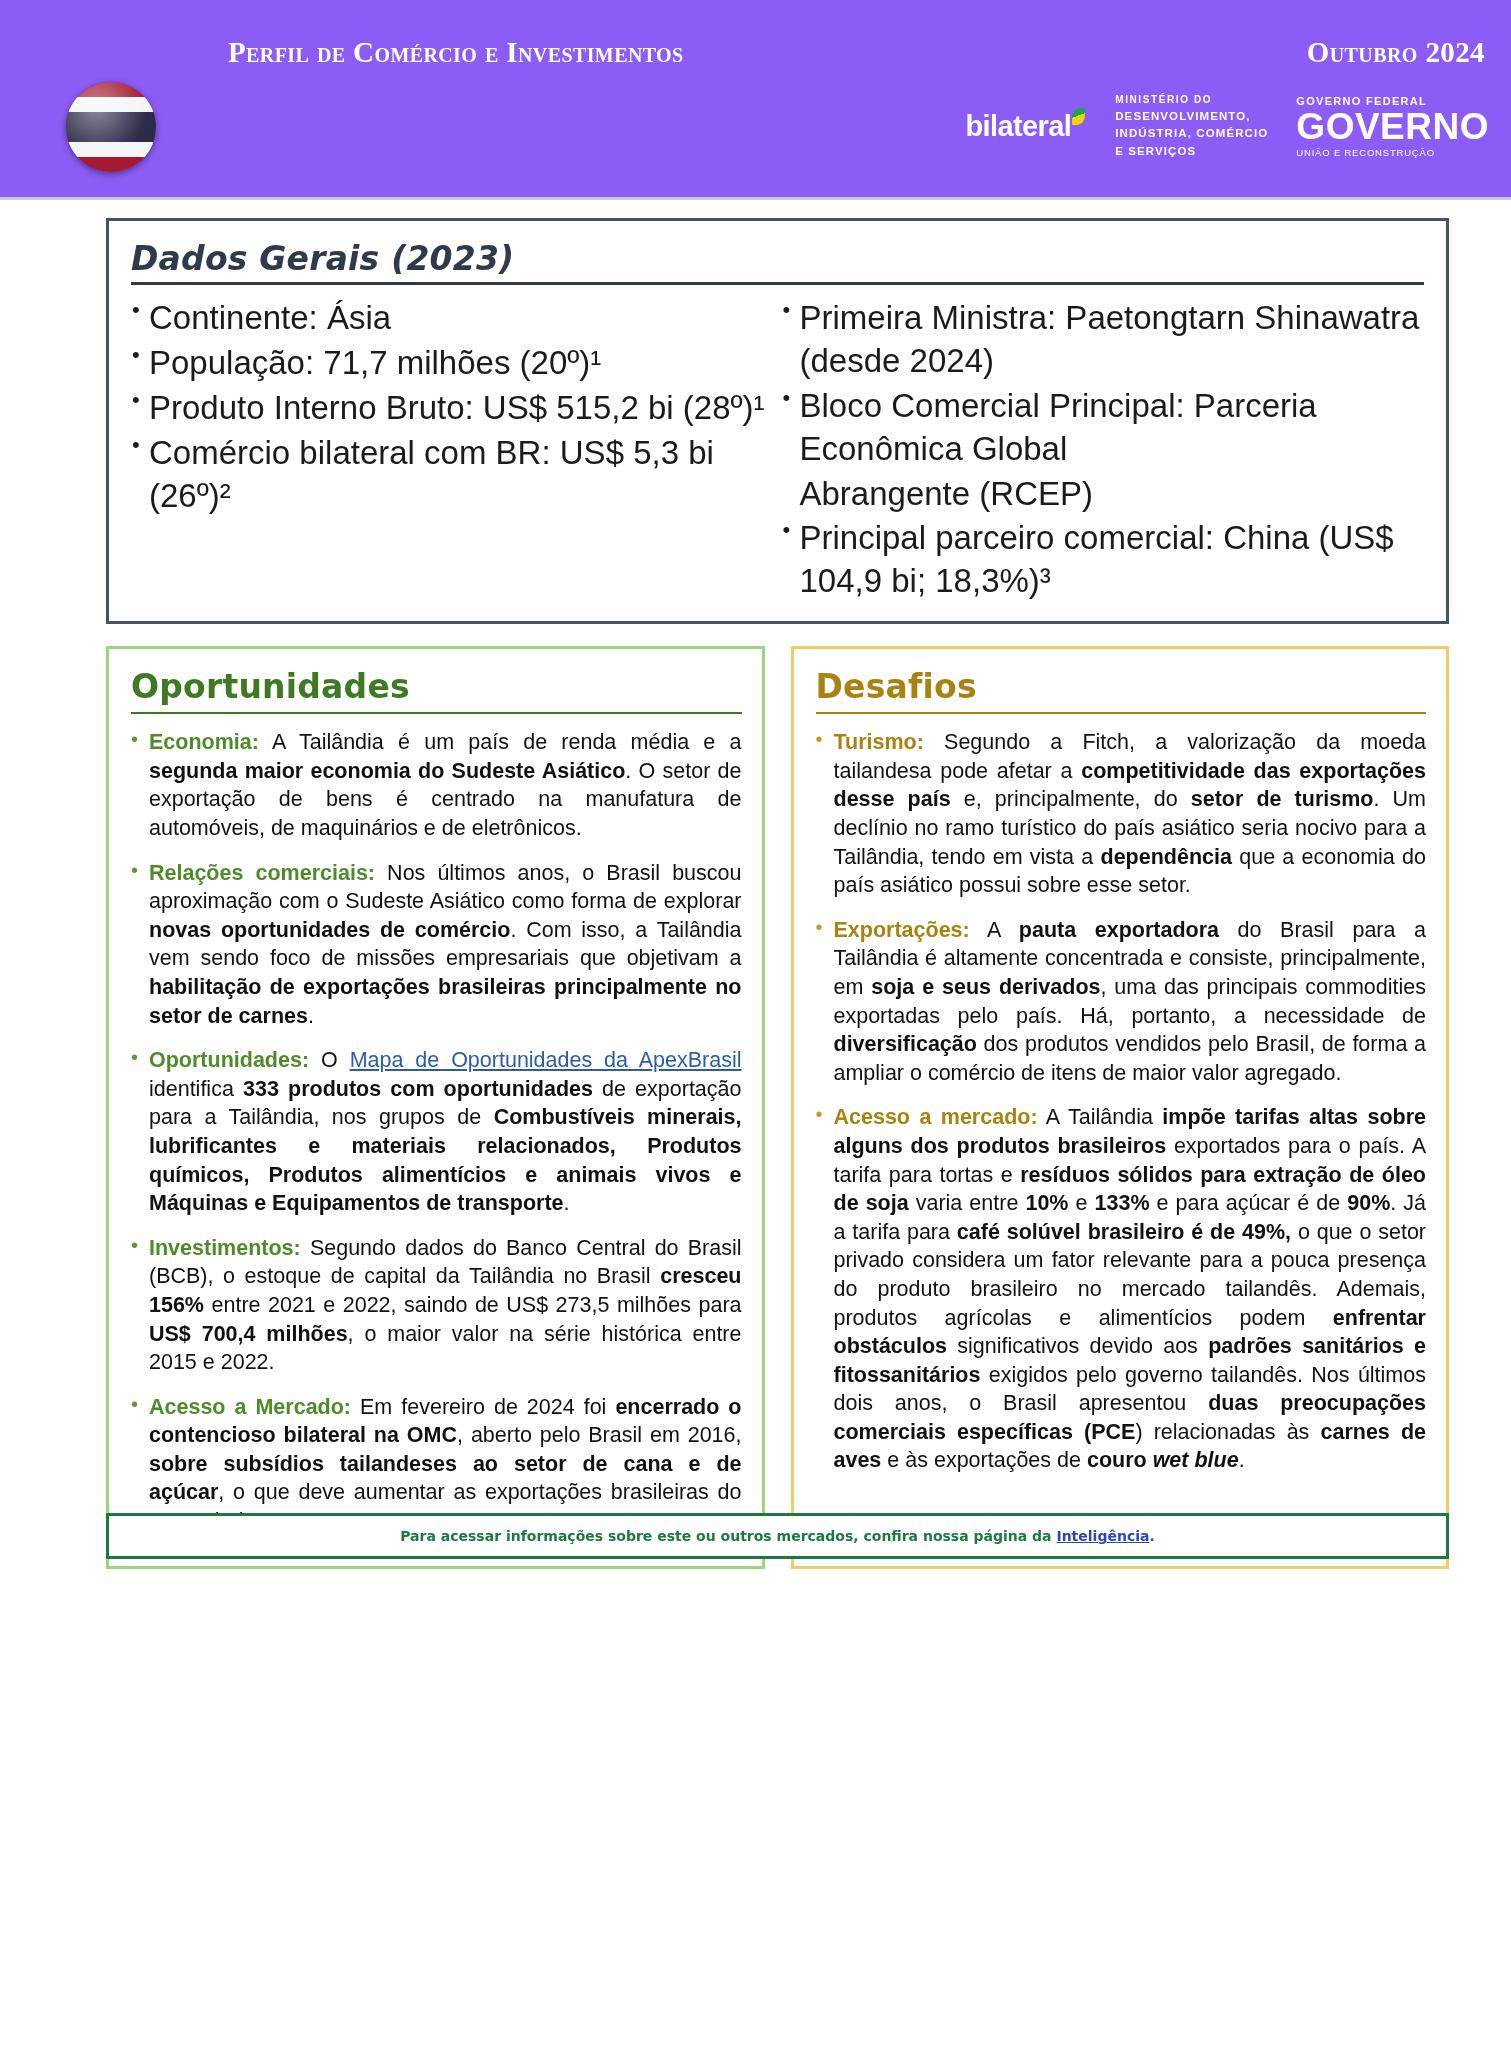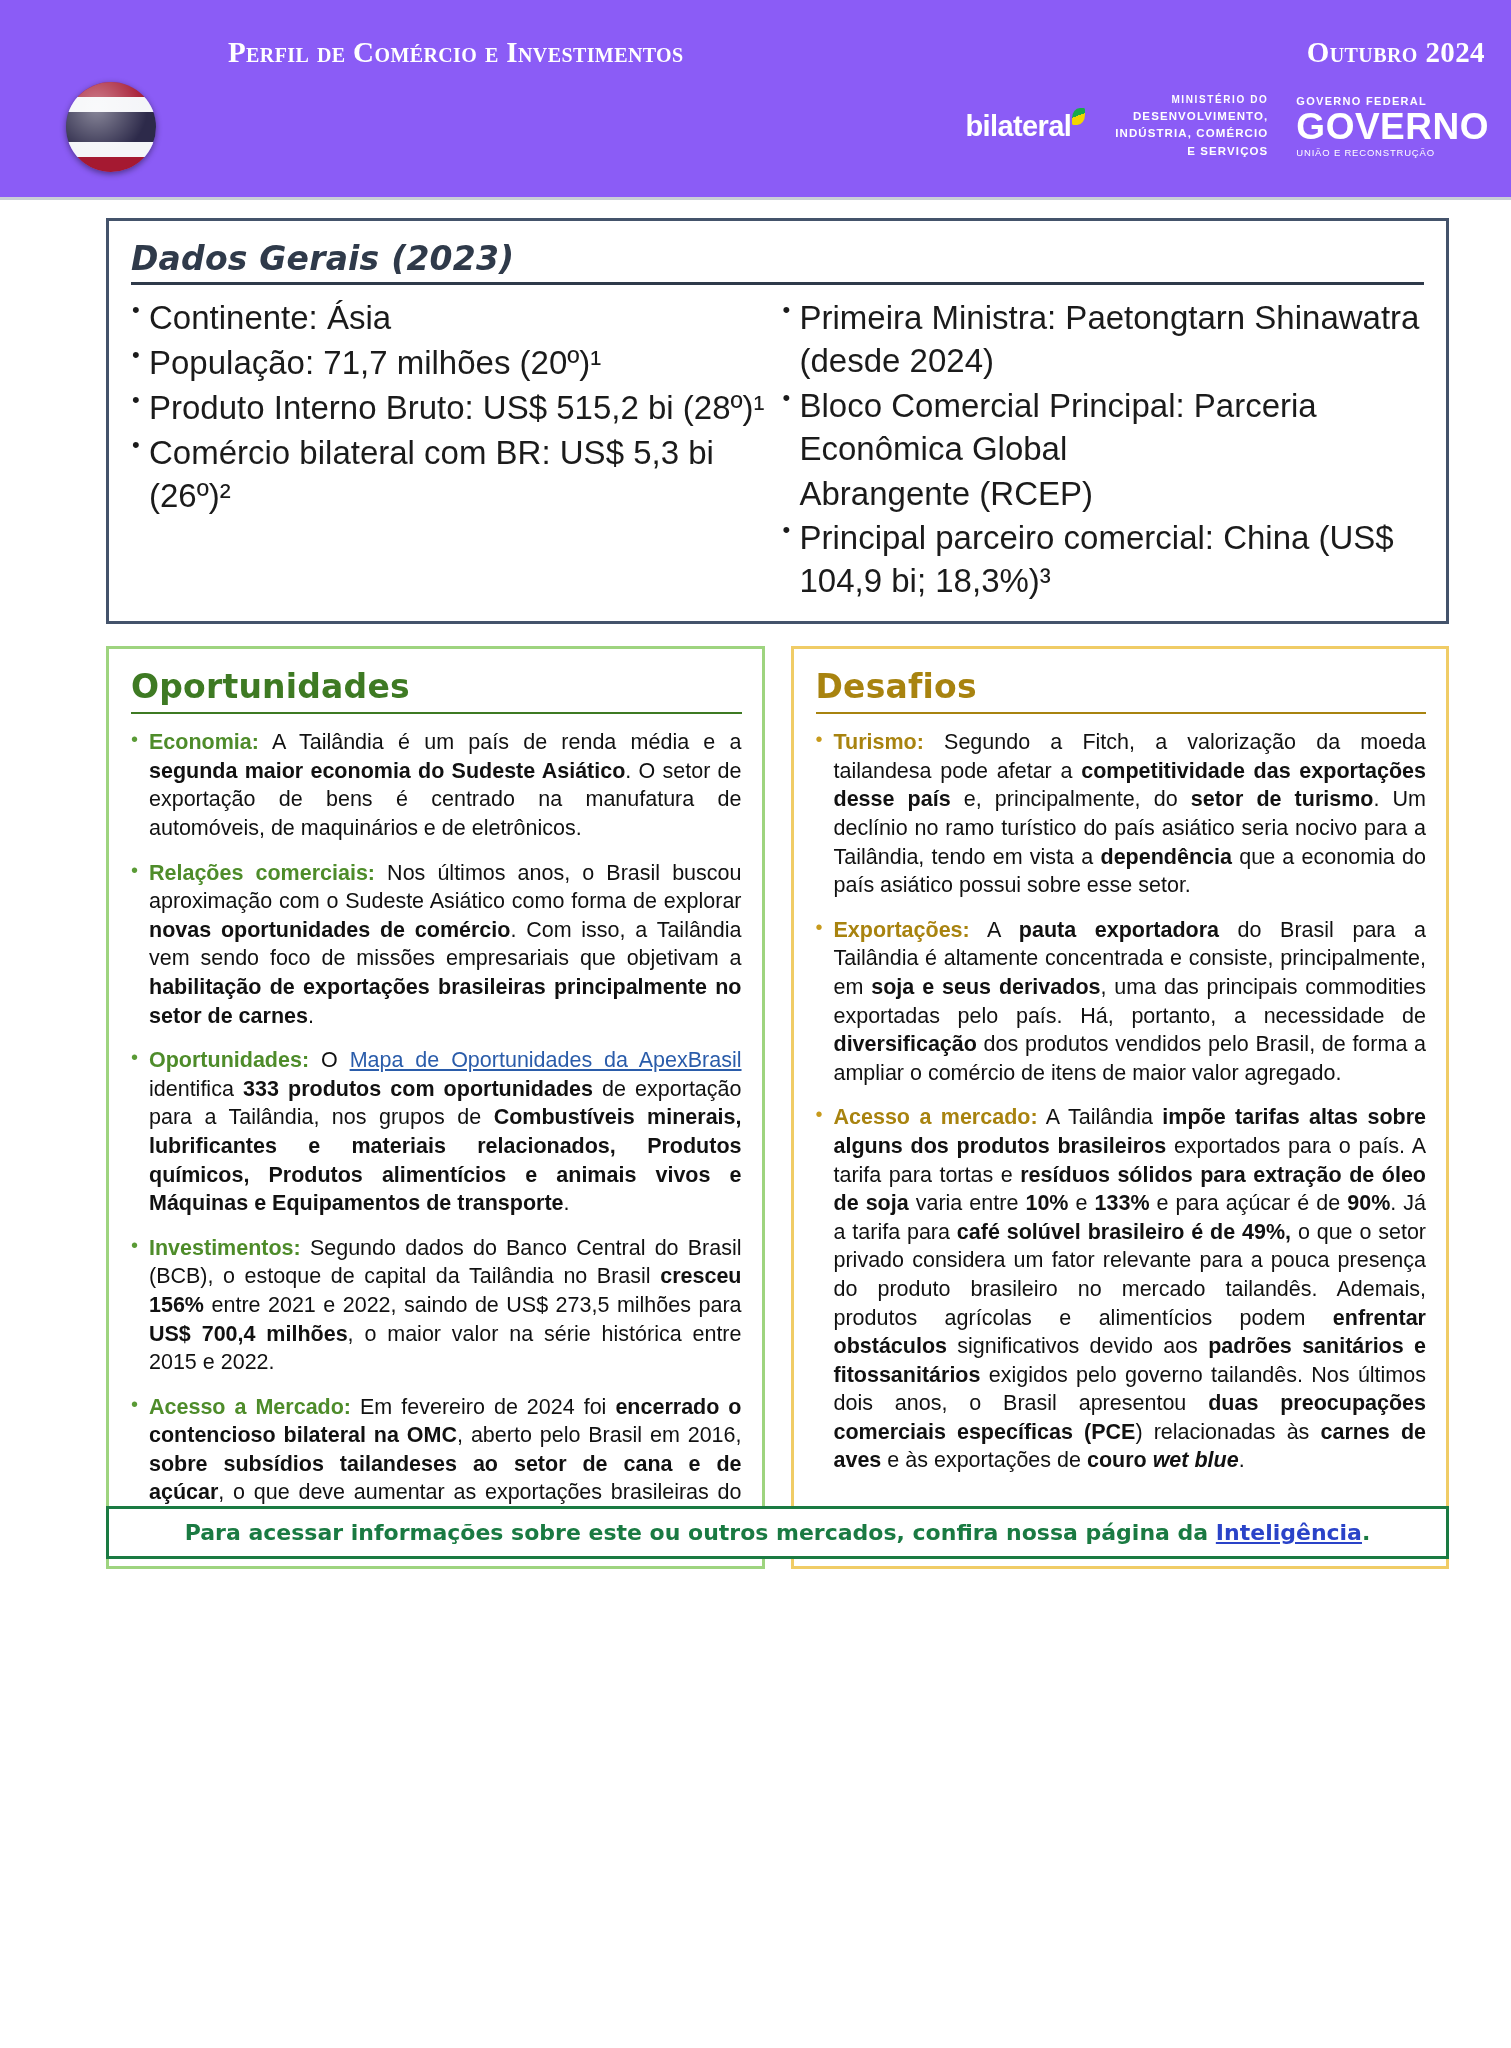--- a/index.html
+++ b/index.html
@@ -108,21 +108,21 @@
     height: 17px;
     background: linear-gradient(160deg, #1aa94a 45%, #f2d600 45%);
     border-radius: 60% 10% 60% 10%;
   }
   .logo-min {
     color: #ffffff;
     font-size: 11.5px;
     font-weight: bold;
     letter-spacing: 1.1px;
     line-height: 1.55;
-    text-align: right;
+    text-align: left;
   }
   .logo-min .tiny { font-size: 10px; letter-spacing: 1.6px; font-weight: bold; }
   .logo-gov { text-align: left; color: #ffffff; }
   .logo-gov .gf { font-size: 11px; font-weight: bold; letter-spacing: 1.3px; }
   .logo-gov .br {
     font-size: 37px;
     font-weight: bold;
     letter-spacing: 0.5px;
     line-height: 1.08;
     font-family: "Liberation Sans", sans-serif;
@@ -246,21 +246,21 @@
     bottom: 10px;
     border: 3px solid #1a7a42;
     background: #ffffff;
     text-align: center;
     padding: 11px 8px;
     box-sizing: border-box;
   }
   .footer-text {
     color: #1a7a42;
     font-weight: bold;
-    font-size: 22px;
+    font-size: 14px;
     font-family: "DejaVu Sans", sans-serif;
   }
   .footer-text a {
     color: #2a43c8;
     text-decoration: underline;
   }
 </style>
 </head>
 <body>
 

